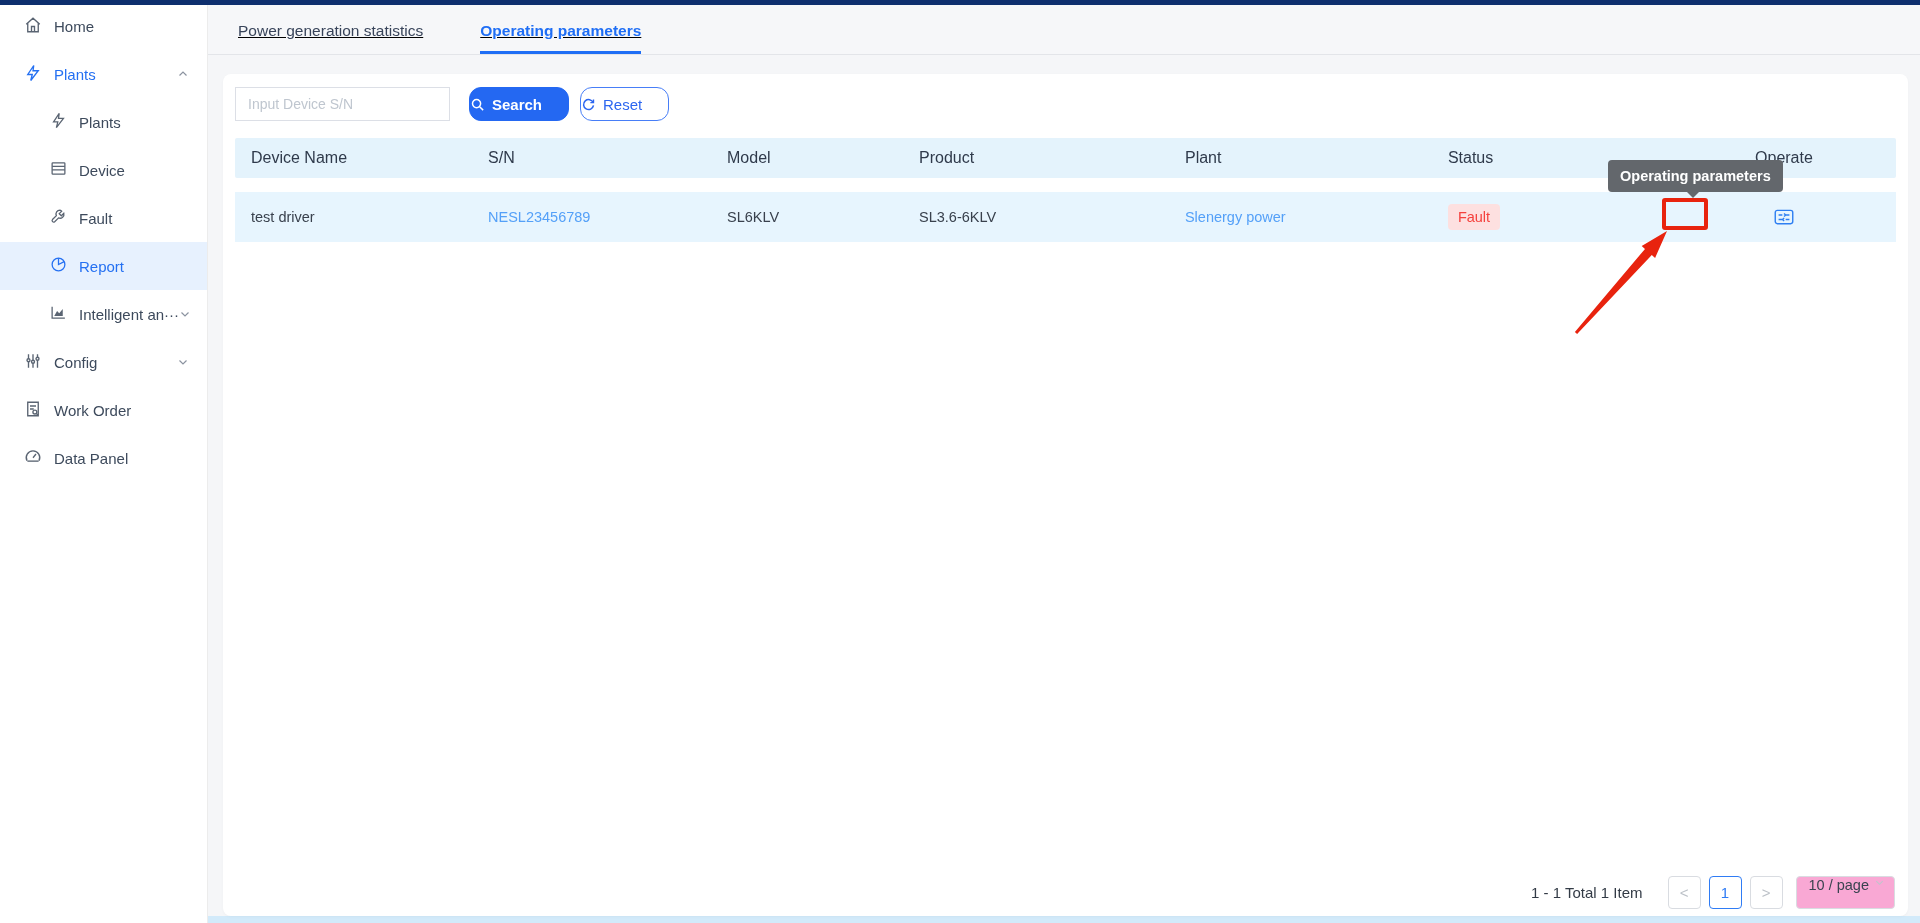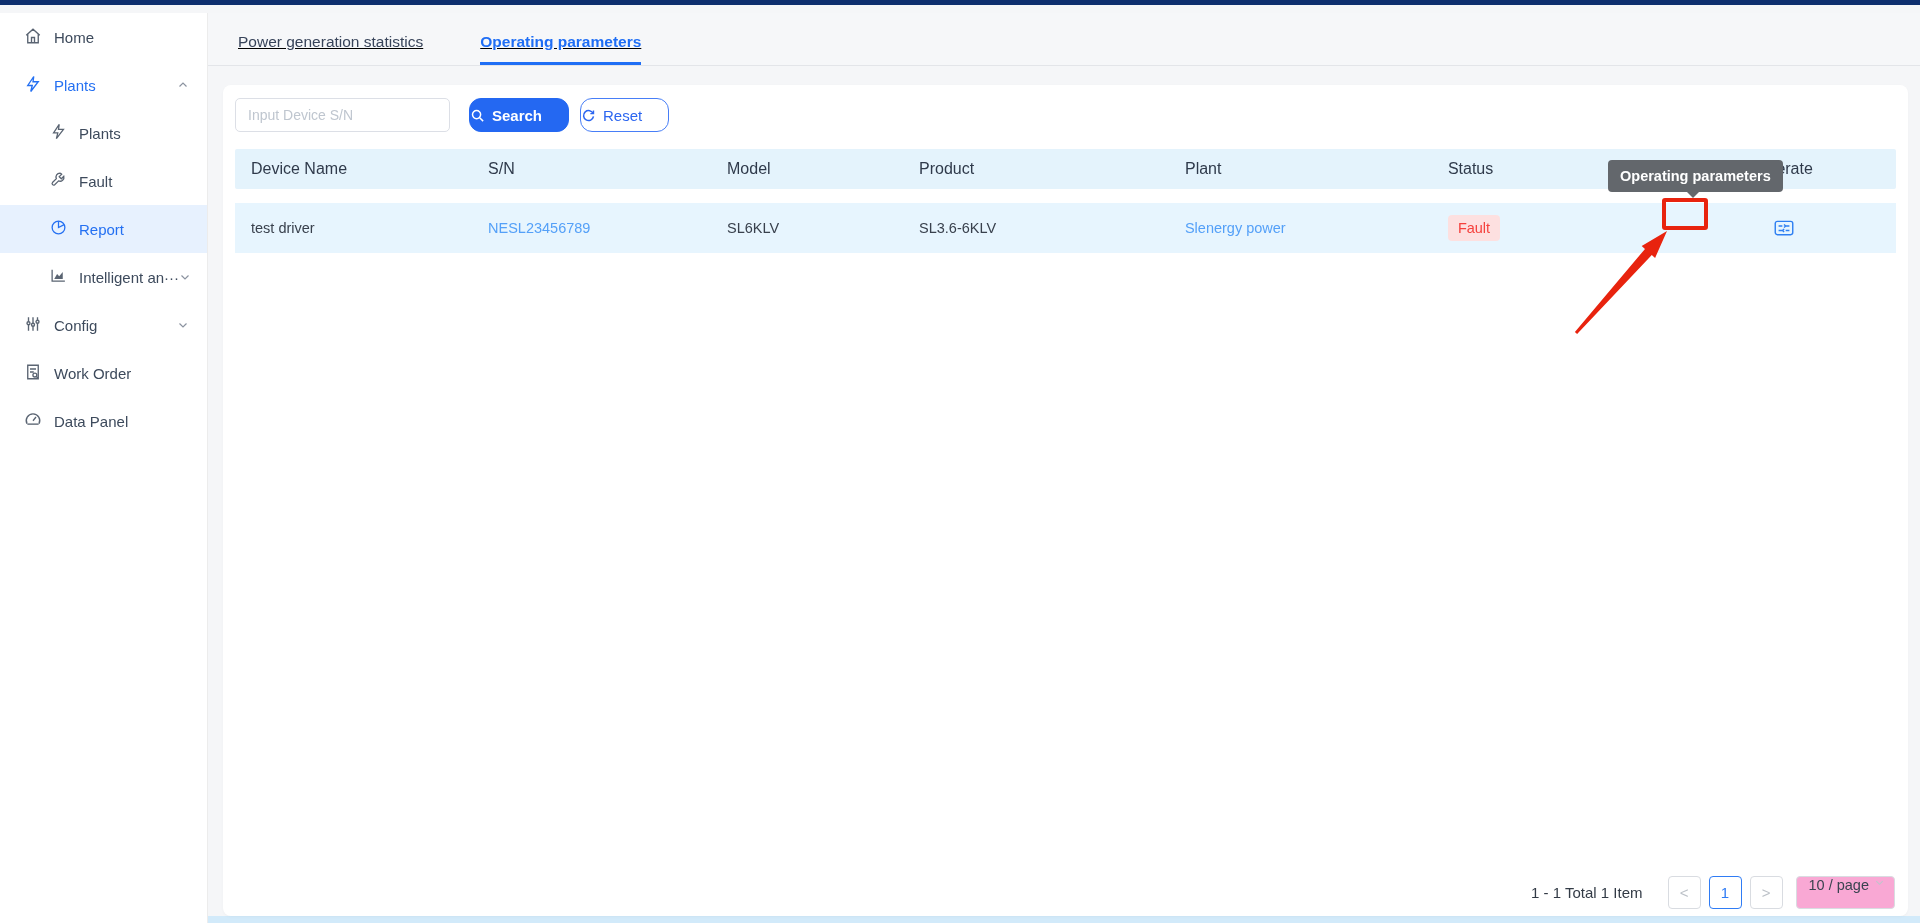--- a/index.html
+++ b/index.html
@@ -1,20 +1,20 @@
 <!DOCTYPE html>
 <html><head>
 <meta charset="utf-8">
 <style>
   * { margin:0; padding:0; box-sizing:border-box; }
   html,body { width:1920px; height:923px; font-family:"Liberation Sans", sans-serif; background:#f5f6f8; overflow:hidden; }
   .topstrip { position:absolute; top:0; left:0; width:1920px; height:5px; background:#0e2f6e; z-index:50; }
 
   
-  .app { display:flex; width:1920px; height:923px; padding-top:13px; }
+  .app { display:flex; width:1920px; height:923px; padding-top:2px; }
   .sidebar { width:208px; background:#ffffff; border-right:1px solid #ececec; flex-shrink:0; padding-top:0; }
   .main { flex:1; display:flex; flex-direction:column; background:#f5f6f8; position:relative; }
 
   
   .side-item { height:48px; display:flex; align-items:center; padding:0 18px 0 24px; color:#3d4a5c; font-size:15px; cursor:pointer; position:relative; }
   .side-item .lbl { margin-left:12px; white-space:nowrap; }
   .side-item .chev { margin-left:auto; color:#8b93a0; display:flex; }
   .side-item.child { padding-left:50px; }
   .side-item.parent-active { color:#2470f2; }
   .side-item.selected { background:#e7f1fe; color:#2470f2; }
@@ -24,21 +24,21 @@
 
   
   .tabbar { height:53px; background:#f6f7f9; border-bottom:1px solid #e3e5e9; display:flex; align-items:stretch; padding-left:30px;text-decoration:underline; }
   .tab { display:flex; align-items:center; margin-right:57px; font-size:15.5px; color:#38445a; cursor:pointer; border-bottom:3px solid transparent; padding-top:8px; }
   .tab.active { color:#1f6ef5; border-bottom-color:#1f6ef5; font-weight:700; }
 
   
   .card { background:#ffffff; border-radius:8px; margin:19px 12px 0 15px; flex:1; padding:13px 12px 0 12px; display:flex; flex-direction:column; position:relative; box-shadow:0 1px 3px rgba(0,0,0,0.03); }
 
   .searchrow { display:flex; align-items:center; }
-  .search-input { width:215px; height:34px; border:1px solid #dcdfe6; border-radius:5px; padding:0 12px; font-size:14px; color:#333; outline:none; background:#fff; }
+  .search-input { width:215px; height:34px; border:1px solid #dcdfe6; border-radius:0; padding:0 12px; font-size:14px; color:#333; outline:none; background:#fff; }
   .search-input::placeholder { color:#bfc6cf; }
   .btn { height:34px; border-radius:12px; font-size:15px; display:inline-flex; align-items:center; justify-content:flex-start; cursor:pointer; font-weight:700; }
   .btn-primary { width:100px; margin-left:19px; background:#2468f2; border:1px solid #2468f2; color:#fff; }
   .btn-primary svg { margin-right:7px; }
   .btn-ghost { width:89px; margin-left:11px; background:#fff; border:1px solid #477ef7; color:#2c66f0; font-weight:400; }
   .btn-ghost svg { margin-right:7px; }
 
   
   .tbl { margin-top:17px; }
   .tr { display:grid; grid-template-columns:14.27% 14.39% 11.56% 16.01% 15.83% 14.45% auto; align-items:center; }
@@ -102,20 +102,29 @@
 
     <div class="side-item child">
       <span class="icon-gray">
         <svg width="17" height="17" viewBox="0 0 24 24" fill="none" stroke="currentColor" stroke-width="1.8">
             <path d="M13 2 L5 14 H11 L9 22 L19 9 H12 L13 2 Z"></path>
           </svg>
       </span>
       <span class="lbl">Plants</span>
     </div>
 
+    <div class="side-item child">
+      <span class="icon-gray">
+        <svg width="17" height="17" viewBox="0 0 24 24" fill="none" stroke="currentColor" stroke-width="1.8">
+            <rect x="3" y="4" width="18" height="16" rx="1"></rect>
+            <path d="M3 9 H21 M3 14 H21"></path>
+          </svg>
+      </span>
+      <span class="lbl">Device</span>
+    </div>
 
     <div class="side-item child">
       <span class="icon-gray">
         <svg width="17" height="17" viewBox="0 0 24 24" fill="none" stroke="currentColor" stroke-width="1.8">
             <path d="M14 3 a5.5 5.5 0 0 0 -5 7.8 L3.5 16.3 a2.2 2.2 0 0 0 3.1 3.1 L12.1 14 a5.5 5.5 0 0 0 7.4 -6.5 L16 11 L13 8 L16.5 4.5 A5.5 5.5 0 0 0 14 3 Z"></path>
           </svg>
       </span>
       <span class="lbl">Fault</span>
     </div>
 

